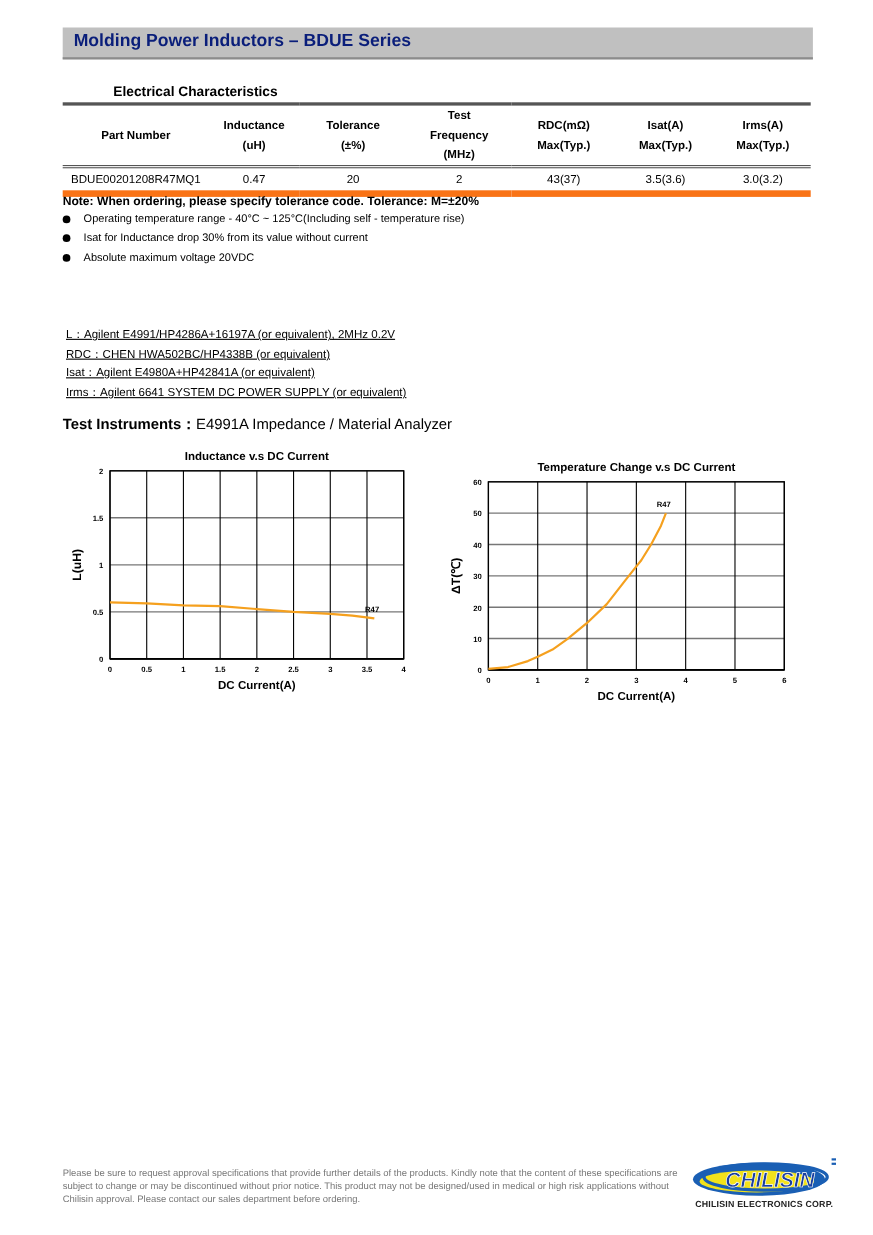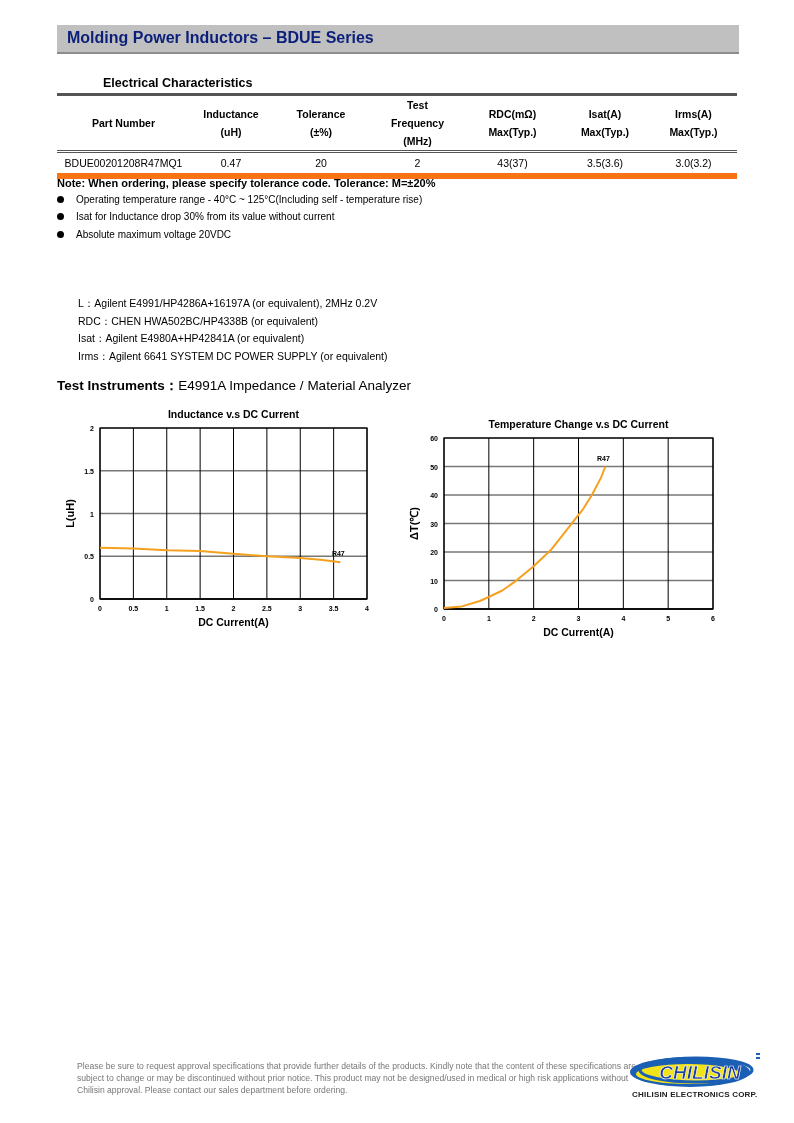--- a/index.html
+++ b/index.html
@@ -11,25 +11,25 @@
   .section-title { position:absolute; left:57px; font-size:12.5px; font-weight:bold;margin-left:46px; }
   table.spec { position:absolute; left:57px; top:93px; width:680px; border-collapse:collapse;
                font-size:10.5px; }
   table.spec th { font-weight:bold; text-align:center; vertical-align:middle; height:54px;
                   border-top:3px solid #555; border-bottom:3px double #555; line-height:18px; padding:0; }
   table.spec td { text-align:center; height:20px; border-bottom:6px solid #f97316; padding:0; }
   .note { position:absolute; left:57px; top:177px; font-size:11px; font-weight:bold; }
   ul.bullets { position:absolute; left:57px; top:191px; margin:0; padding:0; list-style:none; font-size:10px; }
   ul.bullets li { position:relative; padding-left:19px; height:17.4px; line-height:17.4px; }
   ul.bullets li .dot { position:absolute; left:0; top:5px; width:7px; height:7px; border-radius:50%; background:#000; }
-  .equip { position:absolute; left:78px; font-size:10.5px; }
+  .equip { position:absolute; left:60px; font-size:10.5px;text-decoration:underline; }
   .instr { position:absolute; left:57px; top:377px; font-size:13.5px; }
   .instr b { font-weight:bold; }
   .chart { position:absolute; }
-  .footer-text { position:absolute; left:57px; top:1060px; width:560px; font-size:8.6px; color:#777; line-height:12px;margin-left:20px; }
+  .footer-text { position:absolute; left:57px; top:1060px; width:560px; font-size:8.6px; color:#777; line-height:12px; }
   .logo { position:absolute; left:628px; top:1052px; width:135px; height:50px; }
   .logo-sub { position:absolute; left:632px; top:1090px; font-size:8px; font-weight:bold; color:#222; letter-spacing:0.2px; }
 </style>
 </head>
 <body>
 
 <div class="title-bar">
   <span>Molding Power Inductors – BDUE Series</span>
 </div>
 

